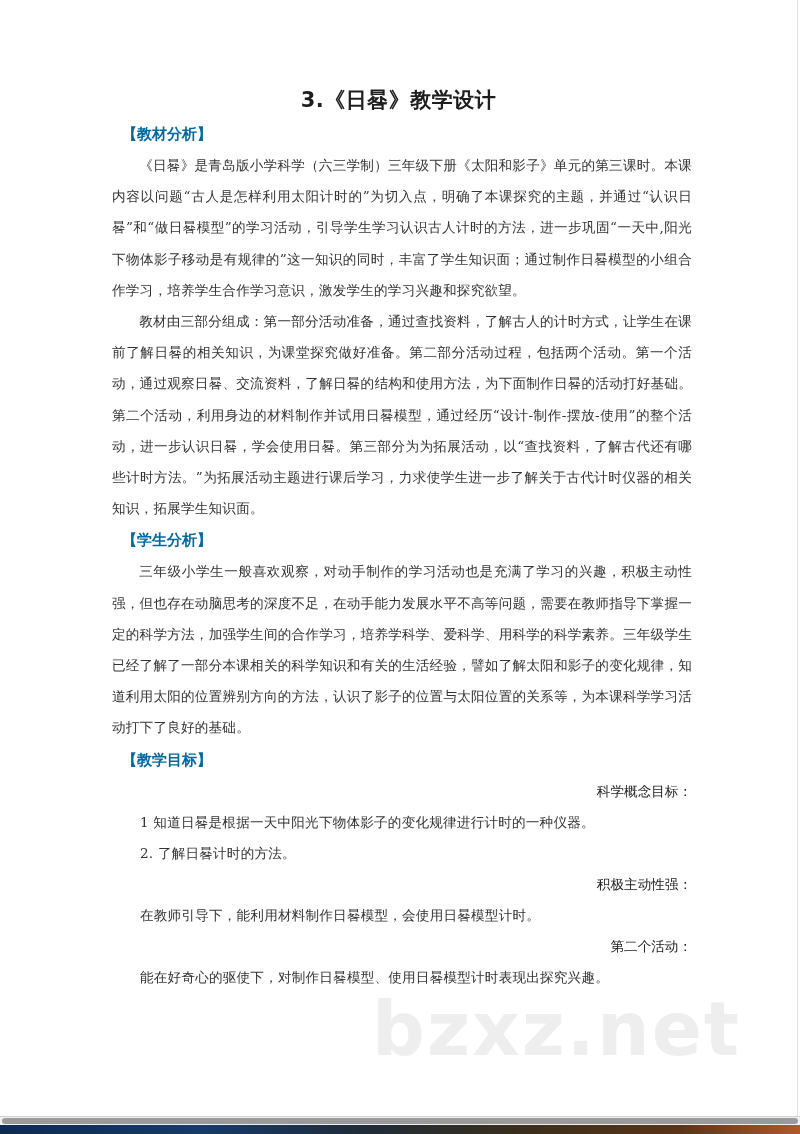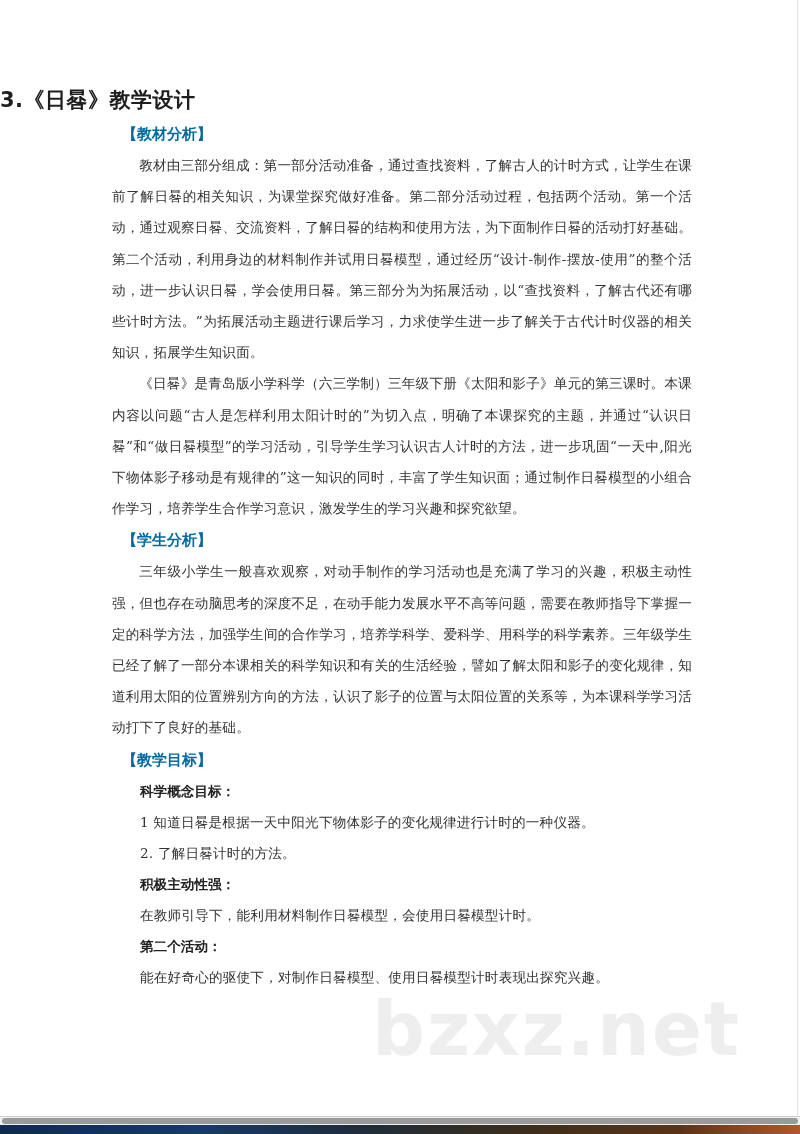--- a/index.html
+++ b/index.html
@@ -29,20 +29,21 @@
       top: 0;
       width: 1px;
       height: 1116px;
       background: #e3e3e3;
     }
     .title {
       position: absolute;
       left: 0;
       top: 86px;
       width: 797px;
+      text-align: center;
       font-family: "DejaVu Sans", "Liberation Sans", sans-serif;
       font-weight: bold;
       font-size: 21px;
       letter-spacing: 0.5px;
       color: #1e1e1e;
     }
     .content {
       position: absolute;
       left: 112px;
       top: 118px;
@@ -61,26 +62,27 @@
       font-size: 13.6px;
       line-height: 31.2px;
       text-indent: 2em;
       margin: 0;
       text-align: justify;
       color: #333333;
       letter-spacing: 0.2px;
     }
     .sub-heading {
       font-family: "DejaVu Sans", "Liberation Sans", sans-serif;
-      font-weight: bold;
+      font-weight: normal;
       font-size: 13.6px;
       color: #222;
       margin: 0 0 0 28px;
       height: 31px;
       line-height: 31px;
+      text-align: right;
     }
     .item {
       font-size: 13.6px;
       line-height: 31px;
       margin: 0 0 0 28px;
       color: #333;
       letter-spacing: 0.2px;
     }
     .watermark {
       position: absolute;
@@ -124,22 +126,22 @@
   </style>
 </head>
 <body>
 
 <div class="page">
   <div class="title">3.《日晷》教学设计</div>
 
   <div class="content">
 
     <div class="section-heading">【教材分析】</div>
+    <p class="para">《日晷》是青岛版小学科学（六三学制）三年级下册《太阳和影子》单元的第三课时。本课内容以问题“古人是怎样利用太阳计时的”为切入点，明确了本课探究的主题，并通过“认识日晷”和“做日晷模型”的学习活动，引导学生学习认识古人计时的方法，进一步巩固“一天中,阳光下物体影子移动是有规律的”这一知识的同时，丰富了学生知识面；通过制作日晷模型的小组合作学习，培养学生合作学习意识，激发学生的学习兴趣和探究欲望。</p>
     <p class="para">教材由三部分组成：第一部分活动准备，通过查找资料，了解古人的计时方式，让学生在课前了解日晷的相关知识，为课堂探究做好准备。第二部分活动过程，包括两个活动。第一个活动，通过观察日晷、交流资料，了解日晷的结构和使用方法，为下面制作日晷的活动打好基础。第二个活动，利用身边的材料制作并试用日晷模型，通过经历“设计-制作-摆放-使用”的整个活动，进一步认识日晷，学会使用日晷。第三部分为为拓展活动，以“查找资料，了解古代还有哪些计时方法。”为拓展活动主题进行课后学习，力求使学生进一步了解关于古代计时仪器的相关知识，拓展学生知识面。</p>
-    <p class="para">《日晷》是青岛版小学科学（六三学制）三年级下册《太阳和影子》单元的第三课时。本课内容以问题“古人是怎样利用太阳计时的”为切入点，明确了本课探究的主题，并通过“认识日晷”和“做日晷模型”的学习活动，引导学生学习认识古人计时的方法，进一步巩固“一天中,阳光下物体影子移动是有规律的”这一知识的同时，丰富了学生知识面；通过制作日晷模型的小组合作学习，培养学生合作学习意识，激发学生的学习兴趣和探究欲望。</p>
 
     <div class="section-heading">【学生分析】</div>
     <p class="para">三年级小学生一般喜欢观察，对动手制作的学习活动也是充满了学习的兴趣，积极主动性强，但也存在动脑思考的深度不足，在动手能力发展水平不高等问题，需要在教师指导下掌握一定的科学方法，加强学生间的合作学习，培养学科学、爱科学、用科学的科学素养。三年级学生已经了解了一部分本课相关的科学知识和有关的生活经验，譬如了解太阳和影子的变化规律，知道利用太阳的位置辨别方向的方法，认识了影子的位置与太阳位置的关系等，为本课科学学习活动打下了良好的基础。</p>
 
     <div class="section-heading">【教学目标】</div>
 
     <div class="sub-heading">科学概念目标：</div>
     <div class="item">1 知道日晷是根据一天中阳光下物体影子的变化规律进行计时的一种仪器。</div>
     <div class="item">2. 了解日晷计时的方法。</div>
 

